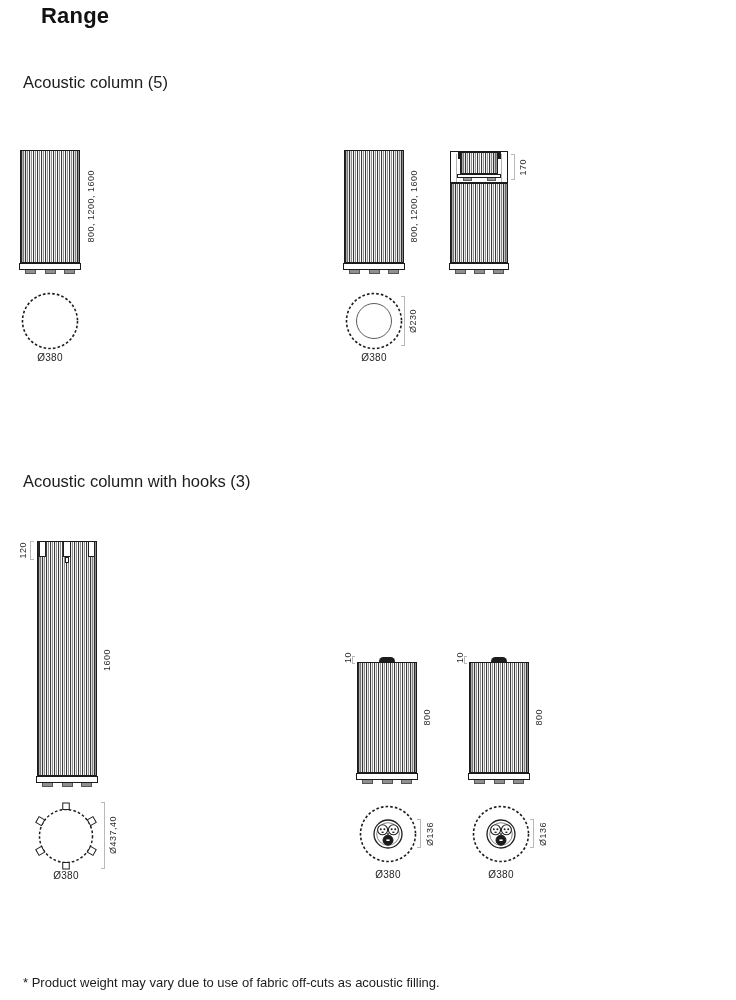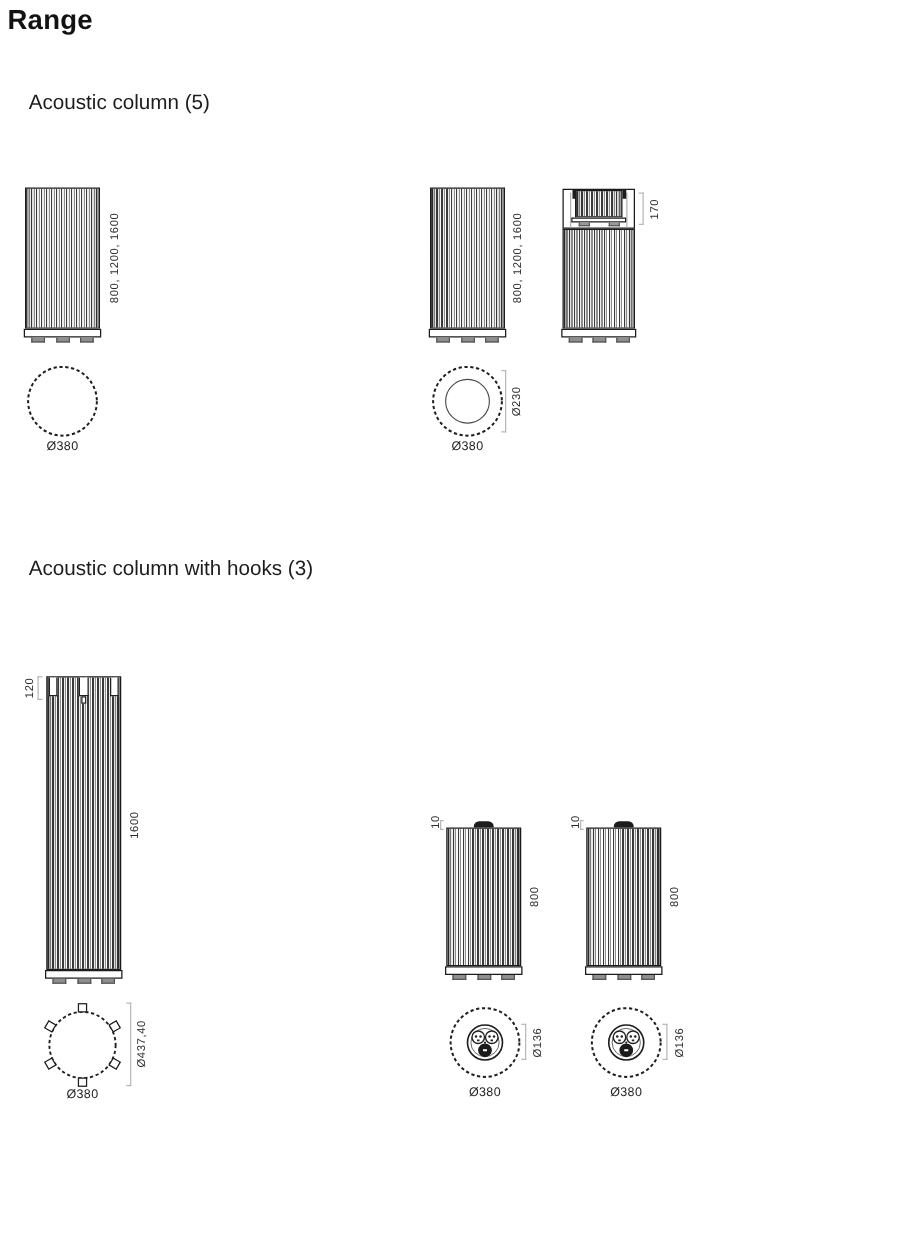--- a/index.html
+++ b/index.html
@@ -43,24 +43,24 @@
   .wall-line { position:absolute; width:1px; background:#b4b4b4; }
   .corner-tick { position:absolute; width:2.5px; height:7px; background:#1c1c1c; }
   .pot-plate { position:absolute; box-sizing:border-box; border:1px solid #1b1b1b; background:#fff; }
   .pot-foot { position:absolute; width:9px; height:3px; background:#9a9a9a; border:1px solid #5a5a5a; border-top:none; box-sizing:border-box; }
 </style>
 </head>
 <body>
 
 <div class="page">
 
-  <div class="title" style="left:6px;top:3px">Range</div>
+  <div class="title" style="left:41px;top:3px">Range</div>
 
   <div class="sec-title" style="left:23px;top:73px">Acoustic column (5)</div>
-  <div class="sec-title" style="left:23px;top:446px">Acoustic column with hooks (3)</div>
+  <div class="sec-title" style="left:23px;top:472px">Acoustic column with hooks (3)</div>
 
   <div class="abs" style="left:19px;top:150px;width:62px;height:125px">
     <div class="cyl" style="left:1px;top:0;width:60px;height:113px"></div>
     <div class="plinth" style="left:0;top:113px;width:62px;height:7px"></div>
     <div class="foot" style="left:6px;top:120px"></div>
     <div class="foot" style="left:25.5px;top:120px"></div>
     <div class="foot" style="left:45px;top:120px"></div>
   </div>
   <div class="dim-v" style="left:84px;top:150px;height:113px">
     <span>800, 1200, 1600</span>
@@ -217,14 +217,15 @@
     <circle cx="31" cy="37.2" r="5" fill="#1b1b1b" stroke="#1b1b1b" stroke-width="1"></circle>
     <rect x="29.4" y="36.4" width="3.2" height="1.6" fill="#ffffff"></rect>
     <circle cx="31" cy="31" r="0.9" fill="#222222"></circle>
   </svg>
   <div class="bracket-r" style="left:530px;top:819px;width:4px;height:29px"></div>
   <div class="dim-v" style="left:536px;top:817px;height:34px">
     <span>Ø136</span>
   </div>
   <div class="dia" style="left:470px;top:869px;width:62px">Ø380</div>
 
+  <div class="footnote" style="left:23px;top:975px">* Product weight may vary due to use of fabric off-cuts as acoustic filling.</div>
 
 </div>
 
 </body></html>

